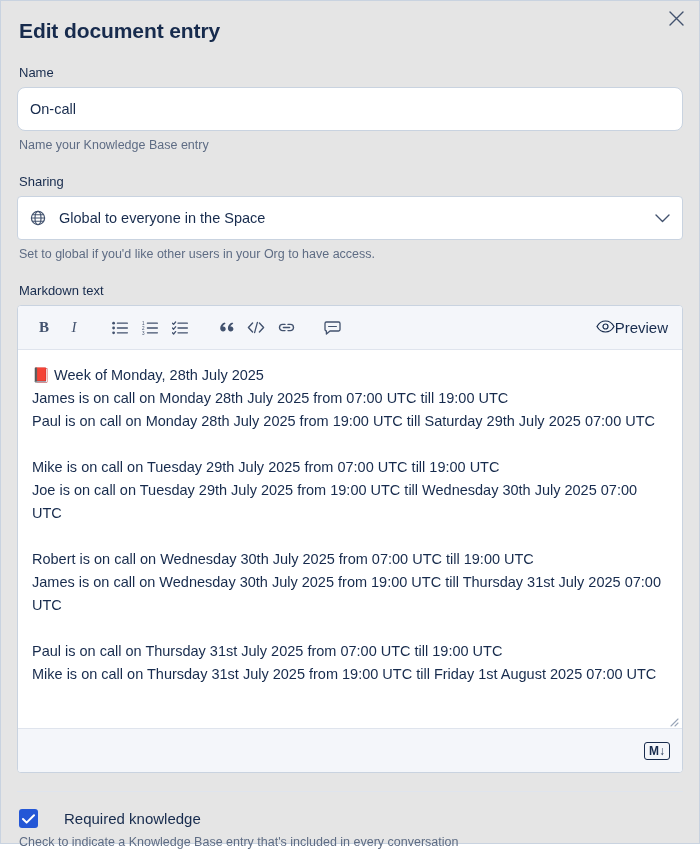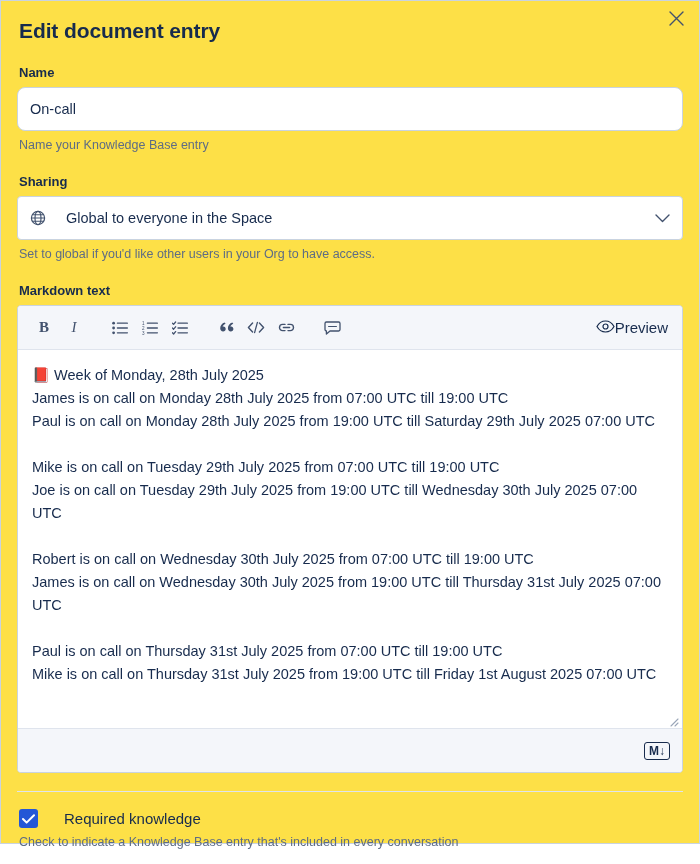--- a/index.html
+++ b/index.html
@@ -12,21 +12,21 @@
     height: 864px;
     background: #ffffff;
     font-family: "Liberation Sans", sans-serif;
     color: #172b4d;
     overflow: hidden;
   }
   .modal {
     position: relative;
     width: 700px;
     height: 844px;
-    background: #fde047;
+    background: #e5e5e5;
     border: 1px solid #c9d3e0;
     padding: 0 16px;
   }
   .close-btn {
     position: absolute;
     top: 4px;
     right: 10px;
     width: 26px;
     height: 26px;
     display: flex;
@@ -45,21 +45,21 @@
     font-weight: bold;
     color: #172b4d;
     margin: 0;
     padding-top: 18px;
     padding-left: 2px;
     letter-spacing: -0.1px;
   }
 
   .field-label {
     font-size: 13px;
-    font-weight: bold;
+    font-weight: normal;
     color: #172b4d;
     margin-top: 22px;
     margin-bottom: 7px;
     padding-left: 2px;
   }
   .help-text {
     font-size: 12.5px;
     color: #5e6c84;
     margin-top: 7px;
     padding-left: 2px;
@@ -79,21 +79,21 @@
   }
 
   .select-box {
     width: 100%;
     height: 44px;
     border: 1px solid #c9d3e0;
     border-radius: 4px;
     padding: 0 12px;
     display: flex;
     align-items: center;
-    gap: 20px;
+    gap: 13px;
     background: #ffffff;
     cursor: pointer;
     font-size: 14.5px;
     color: #172b4d;
   }
   .select-box .chevron {
     margin-left: auto;
     color: #42526e;
   }
   .globe-icon { color: #42526e; display: flex; align-items: center; }

